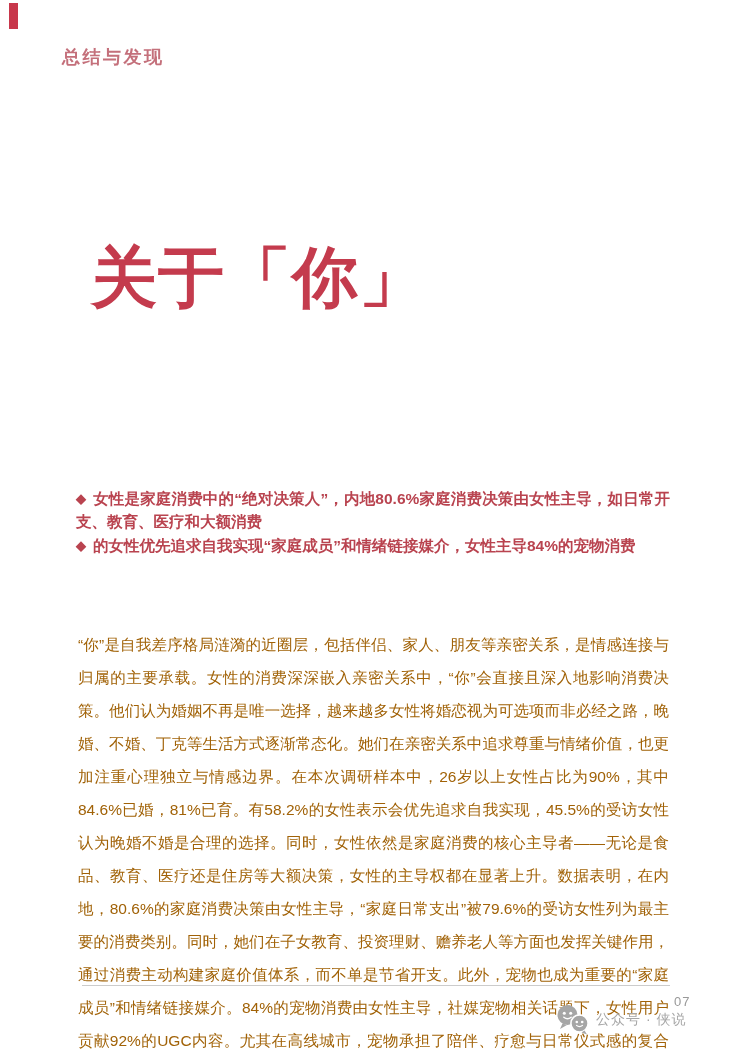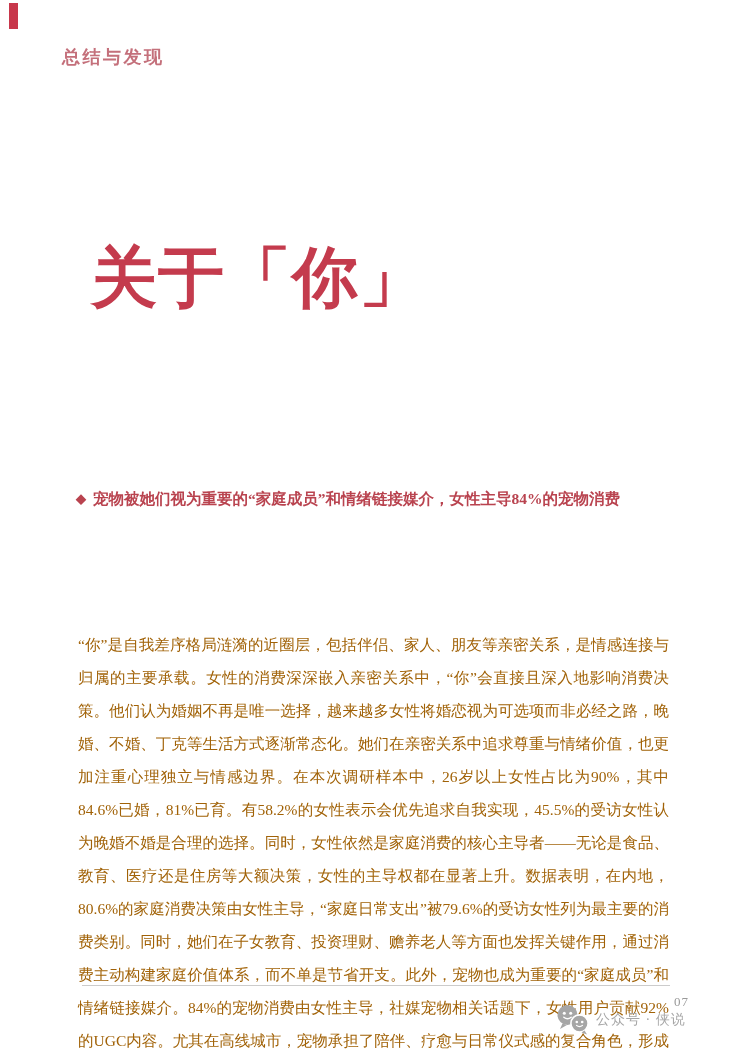--- a/index.html
+++ b/index.html
@@ -1,21 +1,21 @@
 <!DOCTYPE html>
 <html><head>
 <meta charset="utf-8">
 <style>
   html,body{margin:0;padding:0;background:#ffffff;}
   .page{
     position:relative;
     width:744px;height:1052px;
     background:#ffffff;
     overflow:hidden;
-    font-family:Liberation Serif, serif;
+    font-family:Liberation Sans, sans-serif;
   }
   .corner-bar{
     position:absolute;left:9px;top:3px;width:9px;height:26px;
     background:#c8374b;
   }
   .section-label{
     position:absolute;left:62px;top:45px;
     font-size:18px;font-weight:600;letter-spacing:2.5px;
     color:#c4707b;white-space:nowrap;
   }
@@ -56,21 +56,22 @@
 
 <div class="page">
 
   <div class="corner-bar"></div>
 
   <div class="section-label">总结与发现</div>
 
   <h1 class="page-title" style="margin:5px;">关于「你」</h1>
 
   <div class="bullets">
-    <p class="bullet-item"><span class="bullet-marker">◆</span><span>宠物被她们视为重要的“家庭成员”和情绪链接媒介，女性主导84%的宠物消费</span></p>
+    <p class="bullet-item"><span class="bullet-marker">◆</span><span>女性是家庭消费中的“绝对决策人”，内地80.6%家庭消费决策由女性主导，如日常开支、教育、医疗和大额消费</span></p>
+    <p class="bullet-item"><span class="bullet-marker">◆</span><span>的女性优先追求自我实现“家庭成员”和情绪链接媒介，女性主导84%的宠物消费</span></p>
   </div>
 
   <div class="body-text">“你”是自我差序格局涟漪的近圈层，包括伴侣、家人、朋友等亲密关系，是情感连接与归属的主要承载。女性的消费深深嵌入亲密关系中，“你”会直接且深入地影响消费决策。他们认为婚姻不再是唯一选择，越来越多女性将婚恋视为可选项而非必经之路，晚婚、不婚、丁克等生活方式逐渐常态化。她们在亲密关系中追求尊重与情绪价值，也更加注重心理独立与情感边界。在本次调研样本中，26岁以上女性占比为90%，其中84.6%已婚，81%已育。有58.2%的女性表示会优先追求自我实现，45.5%的受访女性认为晚婚不婚是合理的选择。同时，女性依然是家庭消费的核心主导者——无论是食品、教育、医疗还是住房等大额决策，女性的主导权都在显著上升。数据表明，在内地，80.6%的家庭消费决策由女性主导，“家庭日常支出”被79.6%的受访女性列为最主要的消费类别。同时，她们在子女教育、投资理财、赡养老人等方面也发挥关键作用，通过消费主动构建家庭价值体系，而不单是节省开支。此外，宠物也成为重要的“家庭成员”和情绪链接媒介。84%的宠物消费由女性主导，社媒宠物相关话题下，女性用户贡献92%的UGC内容。尤其在高线城市，宠物承担了陪伴、疗愈与日常仪式感的复合角色，形成了“它经济”与“她经济”的高度重叠。</div>
 
   <div class="footer-divider"></div>
 
   <div class="page-number">07</div>
 
   <div class="watermark">
     <svg class="wm-icon" width="33" height="31" viewBox="0 0 33 31">

